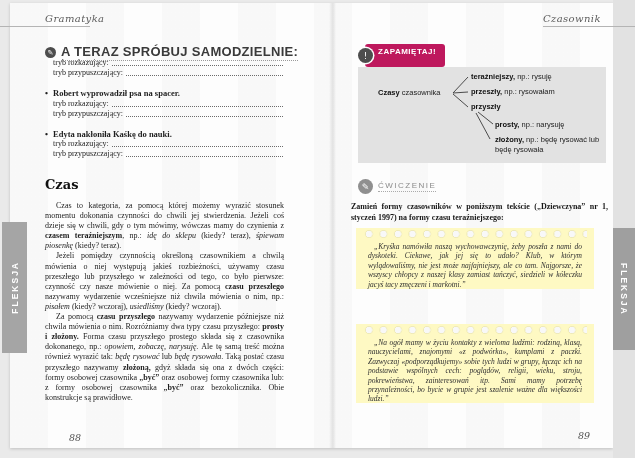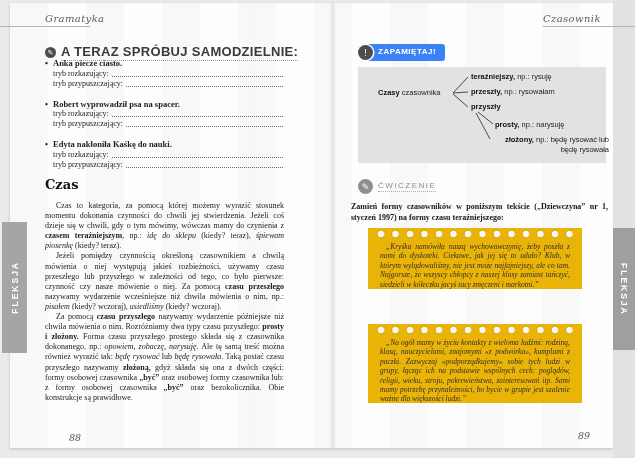--- a/index.html
+++ b/index.html
@@ -82,34 +82,34 @@
   .pagenum{
     position:absolute;font-family:"DejaVu Serif", serif;font-style:italic;
     font-size:9.5px;color:#4f4f4f;
   }
   .pn-left{left:45px;top:432px;margin-left:24px;}
   .pn-right{left:578px;top:430px;}
   
   .badge{position:absolute;left:358px;top:44px;display:flex;align-items:center;}
   .badge .circle-icon{width:15px;height:15px;font-size:9px;position:relative;z-index:2;box-shadow:0 0 0 1.5px #fdfdfd;}
   .badge-pill{
-    background:#3b82f6;color:#fff;border-radius:3px;height:15px;
+    background:#be185d;color:#fff;border-radius:3px;height:15px;
     display:flex;align-items:center;margin-left:-8px;
-    padding:0 9px 2px 13px;
+    padding:0 9px 8px 13px;
     font-family:"Liberation Sans", sans-serif;font-weight:bold;font-size:8px;letter-spacing:0.5px;
   }
   
   .dg-box{
     position:absolute;left:358px;top:67px;width:248px;height:96px;
     background:#e2e2e2;
   }
   .dg-box svg{position:absolute;left:0;top:0;}
   .dg-item{
     position:absolute;font-family:"Liberation Sans", sans-serif;
-    font-size:7.5px;line-height:9.5px;color:#222;text-align:right;
+    font-size:7.5px;line-height:9.5px;color:#222;
   }
   .dg-item b{font-weight:bold;color:#111;}
   .dg-root{left:20px;top:21px;}
   .dg-b1{left:113px;top:5px;}
   .dg-b2{left:113px;top:20px;}
   .dg-b3{left:113px;top:35px;}
   .dg-s1{left:137px;top:53px;}
   .dg-s2{left:137px;top:68px;width:114px;}
   
   .exercise-head{position:absolute;left:358px;top:179px;display:flex;align-items:center;gap:5px;}
@@ -118,21 +118,21 @@
     font-family:"Liberation Sans", sans-serif;font-size:8px;color:#8a8a8a;
     letter-spacing:1.5px;border-bottom:1px dotted #aaa;padding-bottom:1px;
   }
   .task{
     position:absolute;left:351px;width:257px;
     font-size:8px;line-height:11px;font-weight:bold;text-align:justify;color:#161616;
   }
   .task1{top:201px;}
   .task2{top:298px;}
   .quote-box{
-    position:absolute;left:368px;width:214px;background:#eab308;
+    position:absolute;left:356px;width:238px;background:#fef9c3;
   }
   .quote1{top:228px;height:61px;}
   .quote2{top:324px;height:79px;}
   .scallops{
     height:9px;margin:2px 7px 0 7px;
     background-image:radial-gradient(circle at 6px 4px, #f8f8f8 3px, rgba(0,0,0,0.07) 3.6px, rgba(0,0,0,0) 4.4px);
     background-size:14.5px 9px;background-repeat:repeat-x;
   }
   .quote-text{
     margin:3px 12px 0 12px;
@@ -154,21 +154,20 @@
   <div class="run-hdr hdr-right">Czasownik</div>
   <div class="hdr-rule rule-right"></div>
 
   <div class="try-head">
     <span class="circle-icon icon-dark">✎</span>
     <span class="try-label">A TERAZ SPRÓBUJ SAMODZIELNIE:</span>
   </div>
 
   <div class="try-items">
     <div class="ex-item">
-      <div class="sentence-row">Anka piecze ciasto.</div>
       <div class="field-row">
         <span class="field-label">tryb rozkazujący:</span>
         <span class="leader"></span>
       </div>
       <div class="field-row">
         <span class="field-label">tryb przypuszczający:</span>
         <span class="leader"></span>
       </div>
     </div>
     <div class="ex-item">

